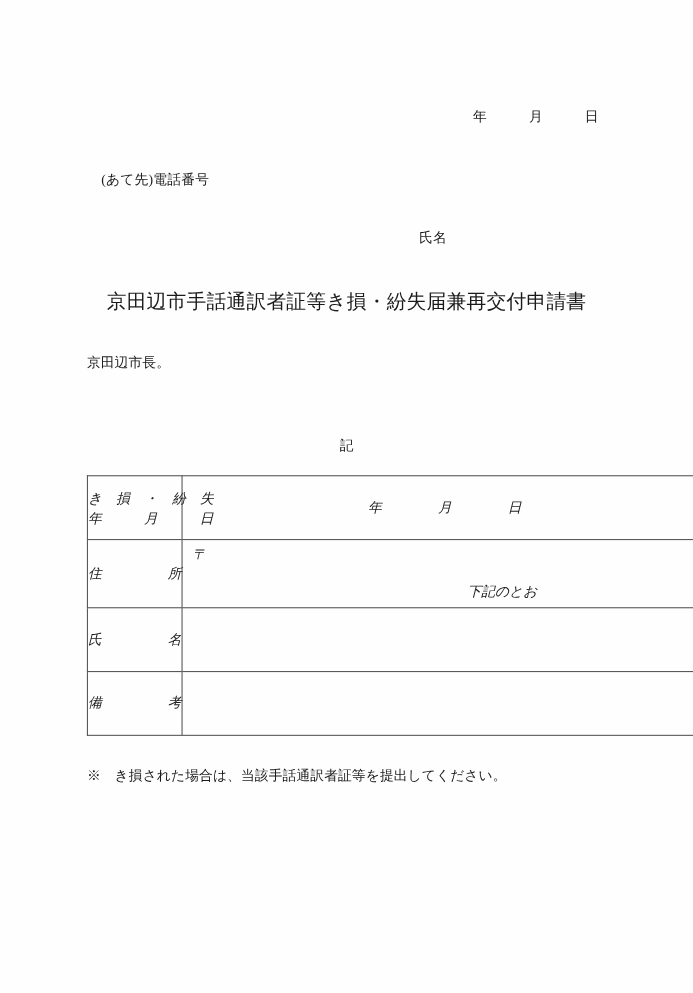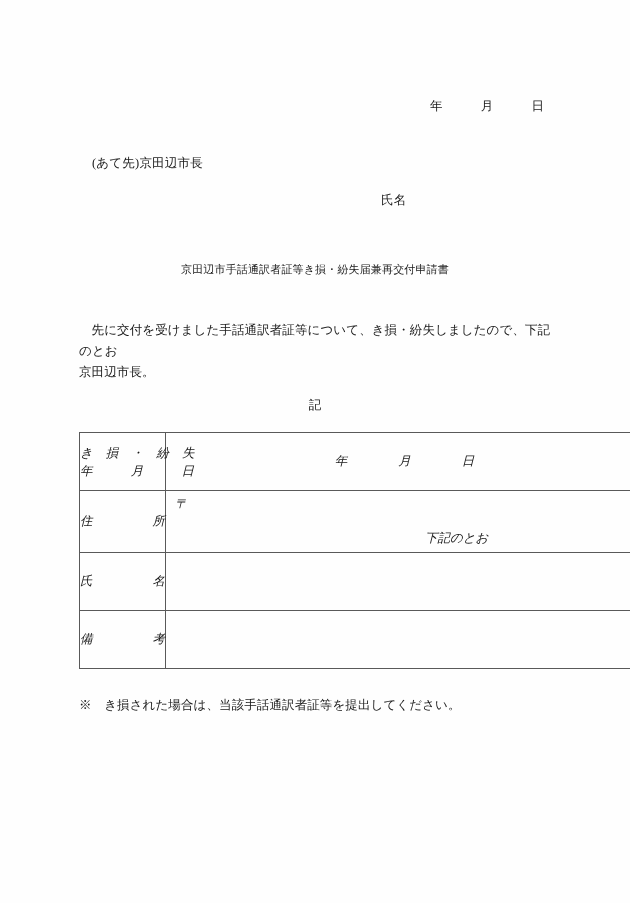--- a/index.html
+++ b/index.html
@@ -39,33 +39,33 @@
   }
   .addressee {
     left: 92px;
     top: 155px;
     font-size: 12.5px;
     white-space: nowrap;
     letter-spacing: 0.2px;
   }
   .name-label {
     left: 381px;
-    top: 192px;
+    top: 208px;
     font-size: 12.5px;
     white-space: nowrap;
     letter-spacing: 0.2px;
   }
 
   
   .doc-title {
     left: 0;
     top: 262px;
     width: 630px;
     text-align: center;
-    font-size: 11px;
+    font-size: 18px;
     letter-spacing: 0.15px;
     white-space: nowrap;
   }
 
   
   .body-text {
     left: 79px;
     top: 320px;
     width: 474px;
     font-size: 12.5px;
@@ -160,28 +160,27 @@
   }
 </style>
 </head>
 <body>
 
 <div class="page">
 
 
   <div class="abs date-line">年　　　月　　　日</div>
 
-  <div class="abs addressee">(あて先)京田辺市長</div>
+  <div class="abs addressee">(あて先)電話番号</div>
 
   <div class="abs name-label">氏名</div>
 
   <div class="abs doc-title">京田辺市手話通訳者証等き損・紛失届兼再交付申請書</div>
 
   <div class="abs body-text">
-    <p>　先に交付を受けました手話通訳者証等について、き損・紛失しましたので、下記のとお</p>
     <p>京田辺市長。</p>
   </div>
 
   <div class="abs ki-mark">記</div>
 
   <table class="abs form-table">
     <colgroup>
       <col class="col-label">
       <col>
     </colgroup>

